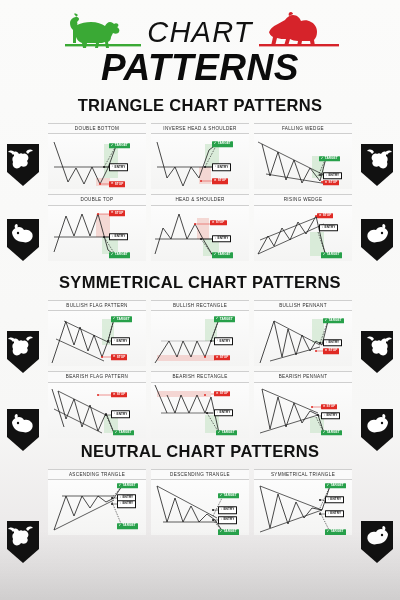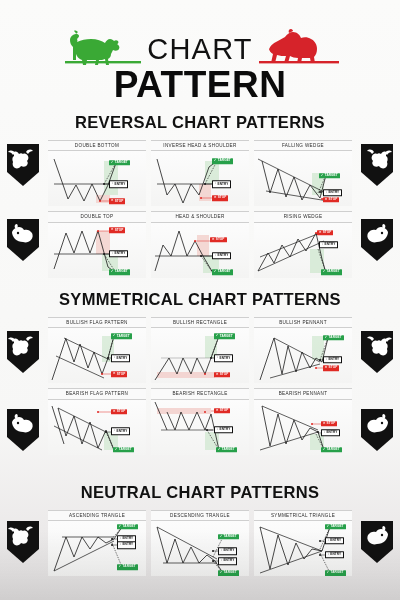--- a/index.html
+++ b/index.html
@@ -13,21 +13,21 @@
     position:absolute;inset:0;
     background:linear-gradient(180deg,#fbfbfa 0%,#f7f7f6 70%,#eceaea 88%,#e4e2e2 100%);
   }
   .page:after{
     content:"";position:absolute;left:0;right:0;bottom:0;height:70px;
     background:linear-gradient(180deg,rgba(0,0,0,0) 0%,rgba(0,0,0,.045) 55%,rgba(0,0,0,.09) 100%);
     pointer-events:none;
   }
 
   
-  .header{position:relative;padding-top:25px;}
+  .header{position:relative;padding-top:8px;font-style:italic;}
   .logo-row{display:flex;align-items:flex-end;justify-content:center;gap:4px;height:42px;}
   .bull-wrap,.bear-wrap{position:relative;width:88px;height:40px;}
   .bull-wrap svg,.bear-wrap svg{position:absolute;left:0;top:0;}
   .chart-word{
     font-size:29px;font-weight:400;letter-spacing:1.2px;color:#111;
     line-height:1;padding:0 2px 3px 2px;font-family:"Liberation Sans", sans-serif;
   }
   .patterns-word{
     text-align:center;font-size:37px;font-weight:bold;letter-spacing:.5px;
     color:#0b0b0b;line-height:1;margin-top:-1px;
@@ -93,25 +93,25 @@
         <svg viewBox="0 0 88 40" xmlns="http://www.w3.org/2000/svg">
           <g fill="#d6232a">
             <path d="M10 24c0-4 3-7 7-9 3-2 6-3 9-5 2-3 5-5 8-5 4 0 7 3 8 6 3-1 7-1 10 1 4 2 6 6 6 10 0 3-1 6-3 8l1 6h-4l-1-5h-8l-1 5h-4l1-5c-3 0-6-1-8-2l-2 7h-4l2-7c-3 0-6 0-9-1l-2 8h-4l2-9c-2-1-4-3-4-6z"></path>
             <path d="M30 6c-1-2 0-4 2-4 1 0 2 1 2 2z"></path>
             <rect x="0" y="34" width="80" height="2.4"></rect>
           </g>
         </svg>
       </div>
 
     </div>
-    <div class="patterns-word">PATTERN</div>
+    <div class="patterns-word">PATTERNS</div>
   </div>
 
   <div style="margin-top:10px">
-    <h2 class="section-title">REVERSAL CHART PATTERNS</h2>
+    <h2 class="section-title">TRIANGLE CHART PATTERNS</h2>
 
     <div class="row" style="margin-top:8px">
 
       <div class="card">
         <div class="card-title">DOUBLE BOTTOM</div>
         <div class="card-body">
           <svg viewBox="0 0 98 55" preserveAspectRatio="none">
             <polygon points="56,10 70,10 70,44 56,44" fill="#cfe7cf" opacity=".75"></polygon>
             <polygon points="48,44 62,44 62,52 48,52" fill="#f2cfcb" opacity=".8"></polygon>
             <line x1="6" y1="33" x2="80" y2="33" stroke="#1a1a1a" stroke-width=".7"></line>
@@ -493,21 +493,21 @@
           </div>
           <div class="tag target" style="left:68%;top:91%">
             <span class="gl">✓</span>
               <span>TARGET</span>
           </div>
         </div>
       </div>
     </div>
   </div>
 
-  <div style="margin-top:28px">
+  <div style="margin-top:4px">
     <h2 class="section-title">NEUTRAL CHART PATTERNS</h2>
 
     <div class="row" style="margin-top:8px">
 
       <div class="card">
         <div class="card-title">ASCENDING TRANGLE</div>
         <div class="card-body">
           <svg viewBox="0 0 98 55" preserveAspectRatio="none">
             <line x1="14" y1="16" x2="66" y2="16" stroke="#1a1a1a" stroke-width=".7"></line>
             <line x1="6" y1="50" x2="66" y2="20" stroke="#1a1a1a" stroke-width=".7"></line>

